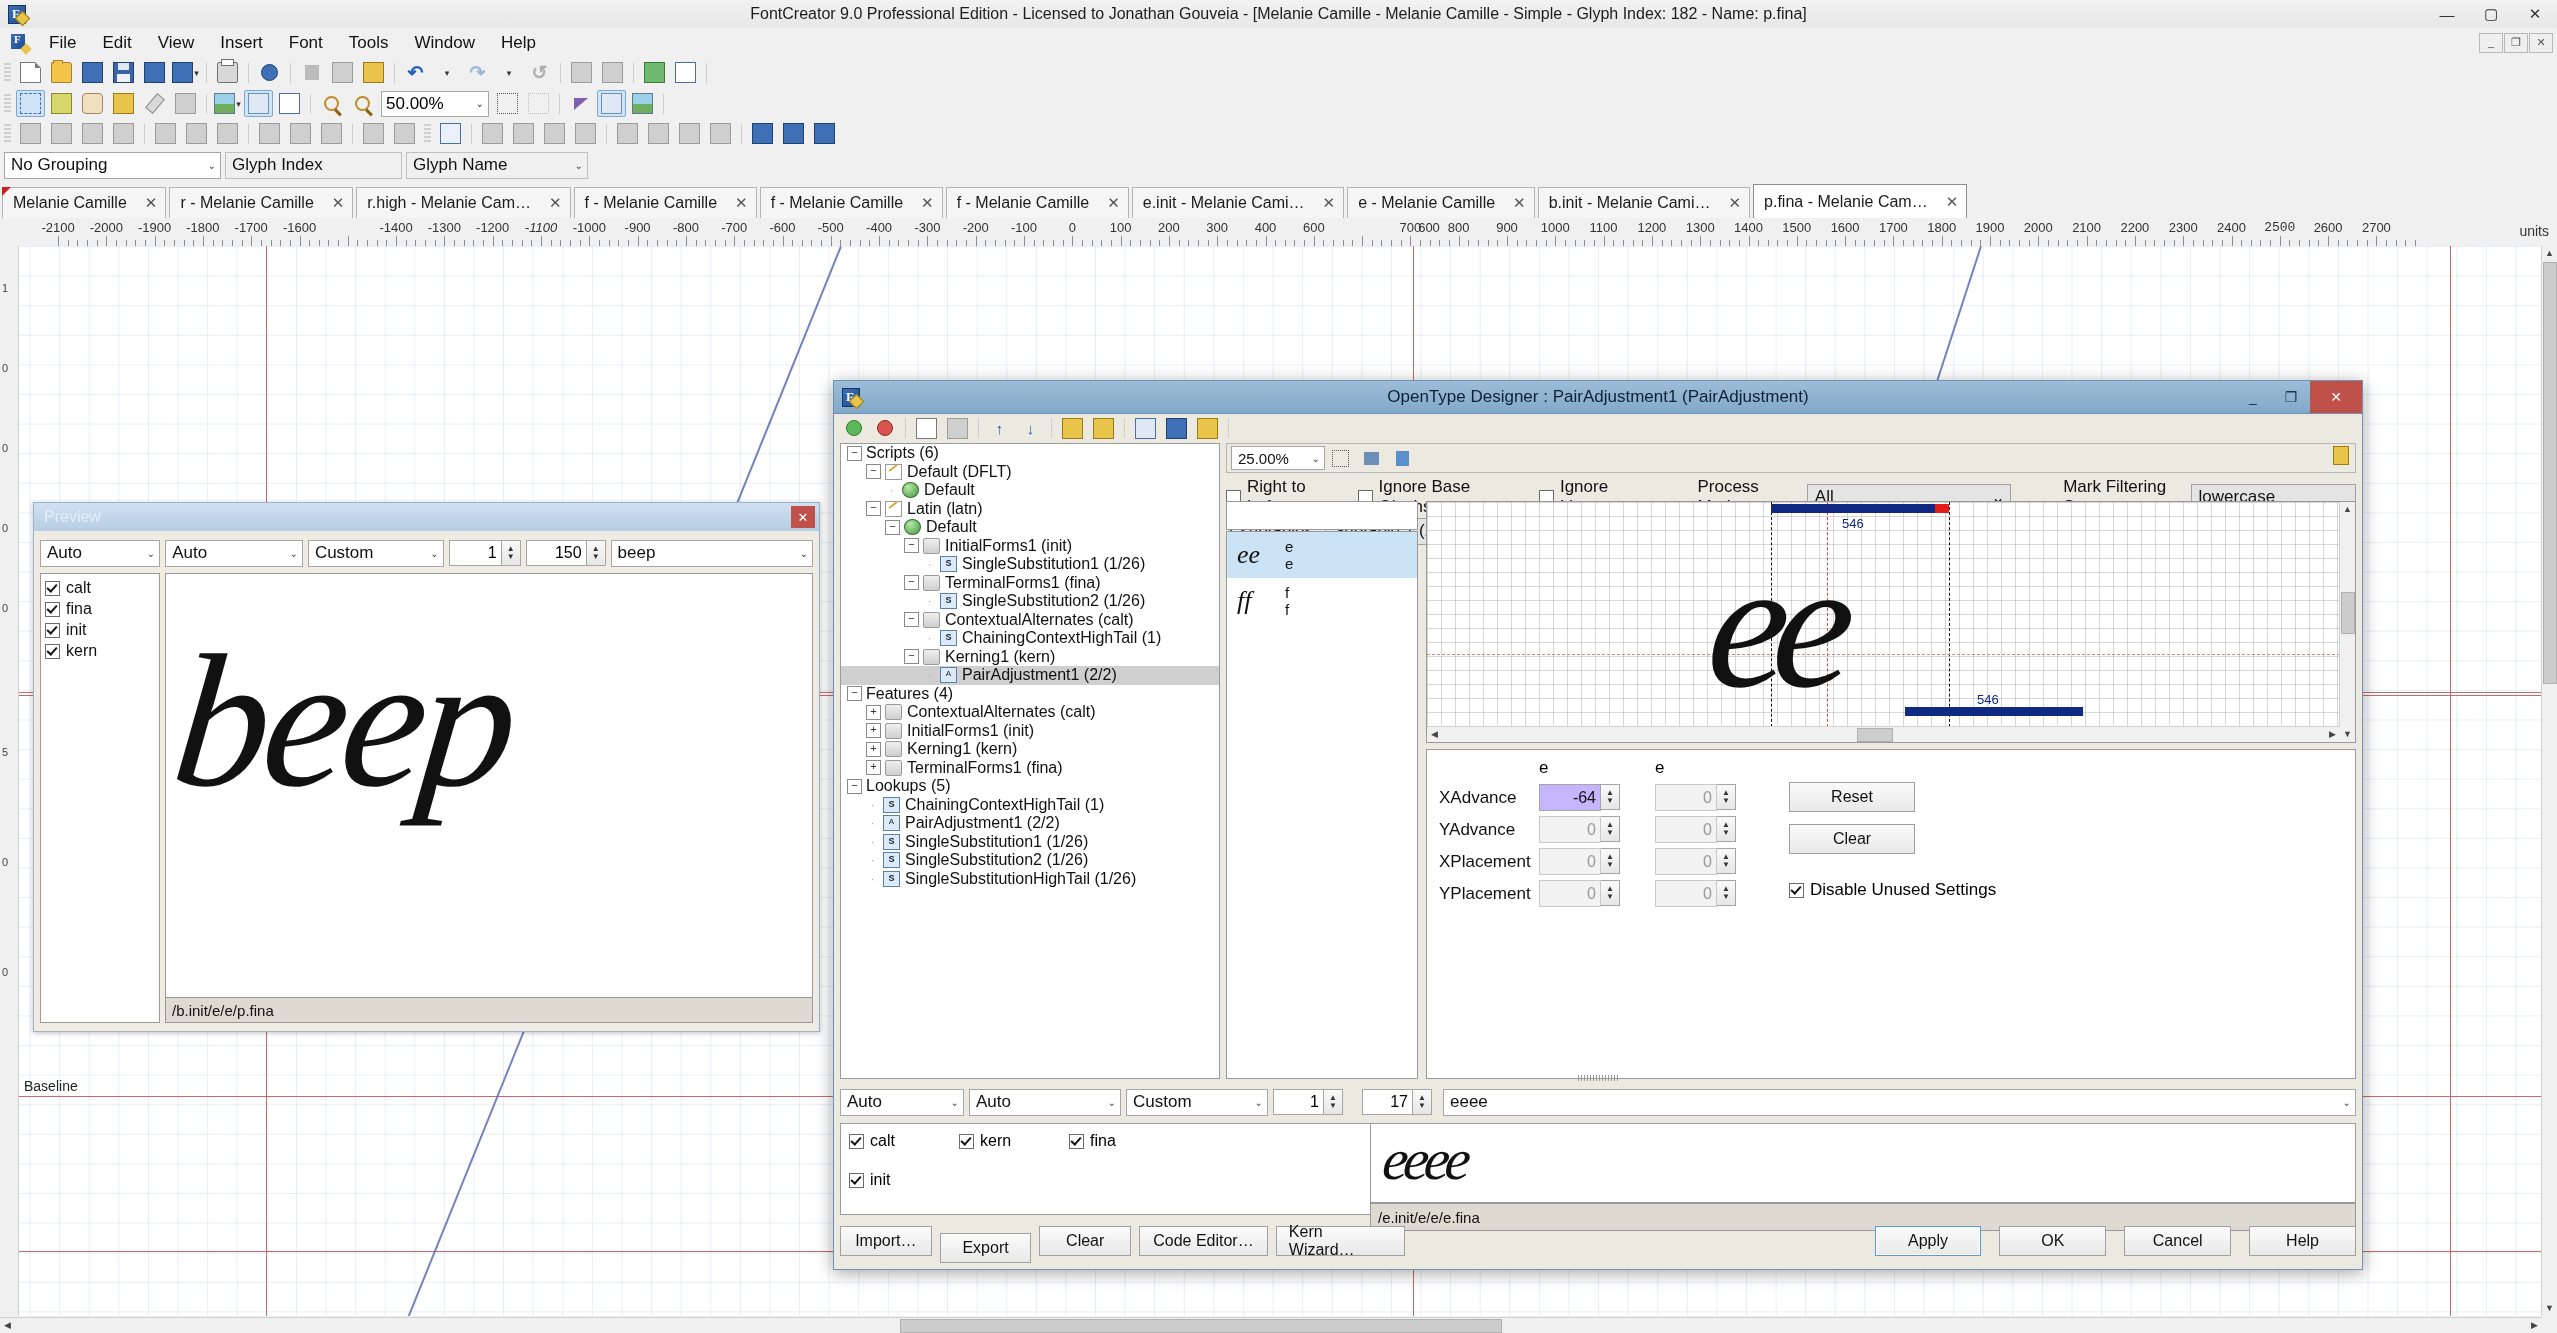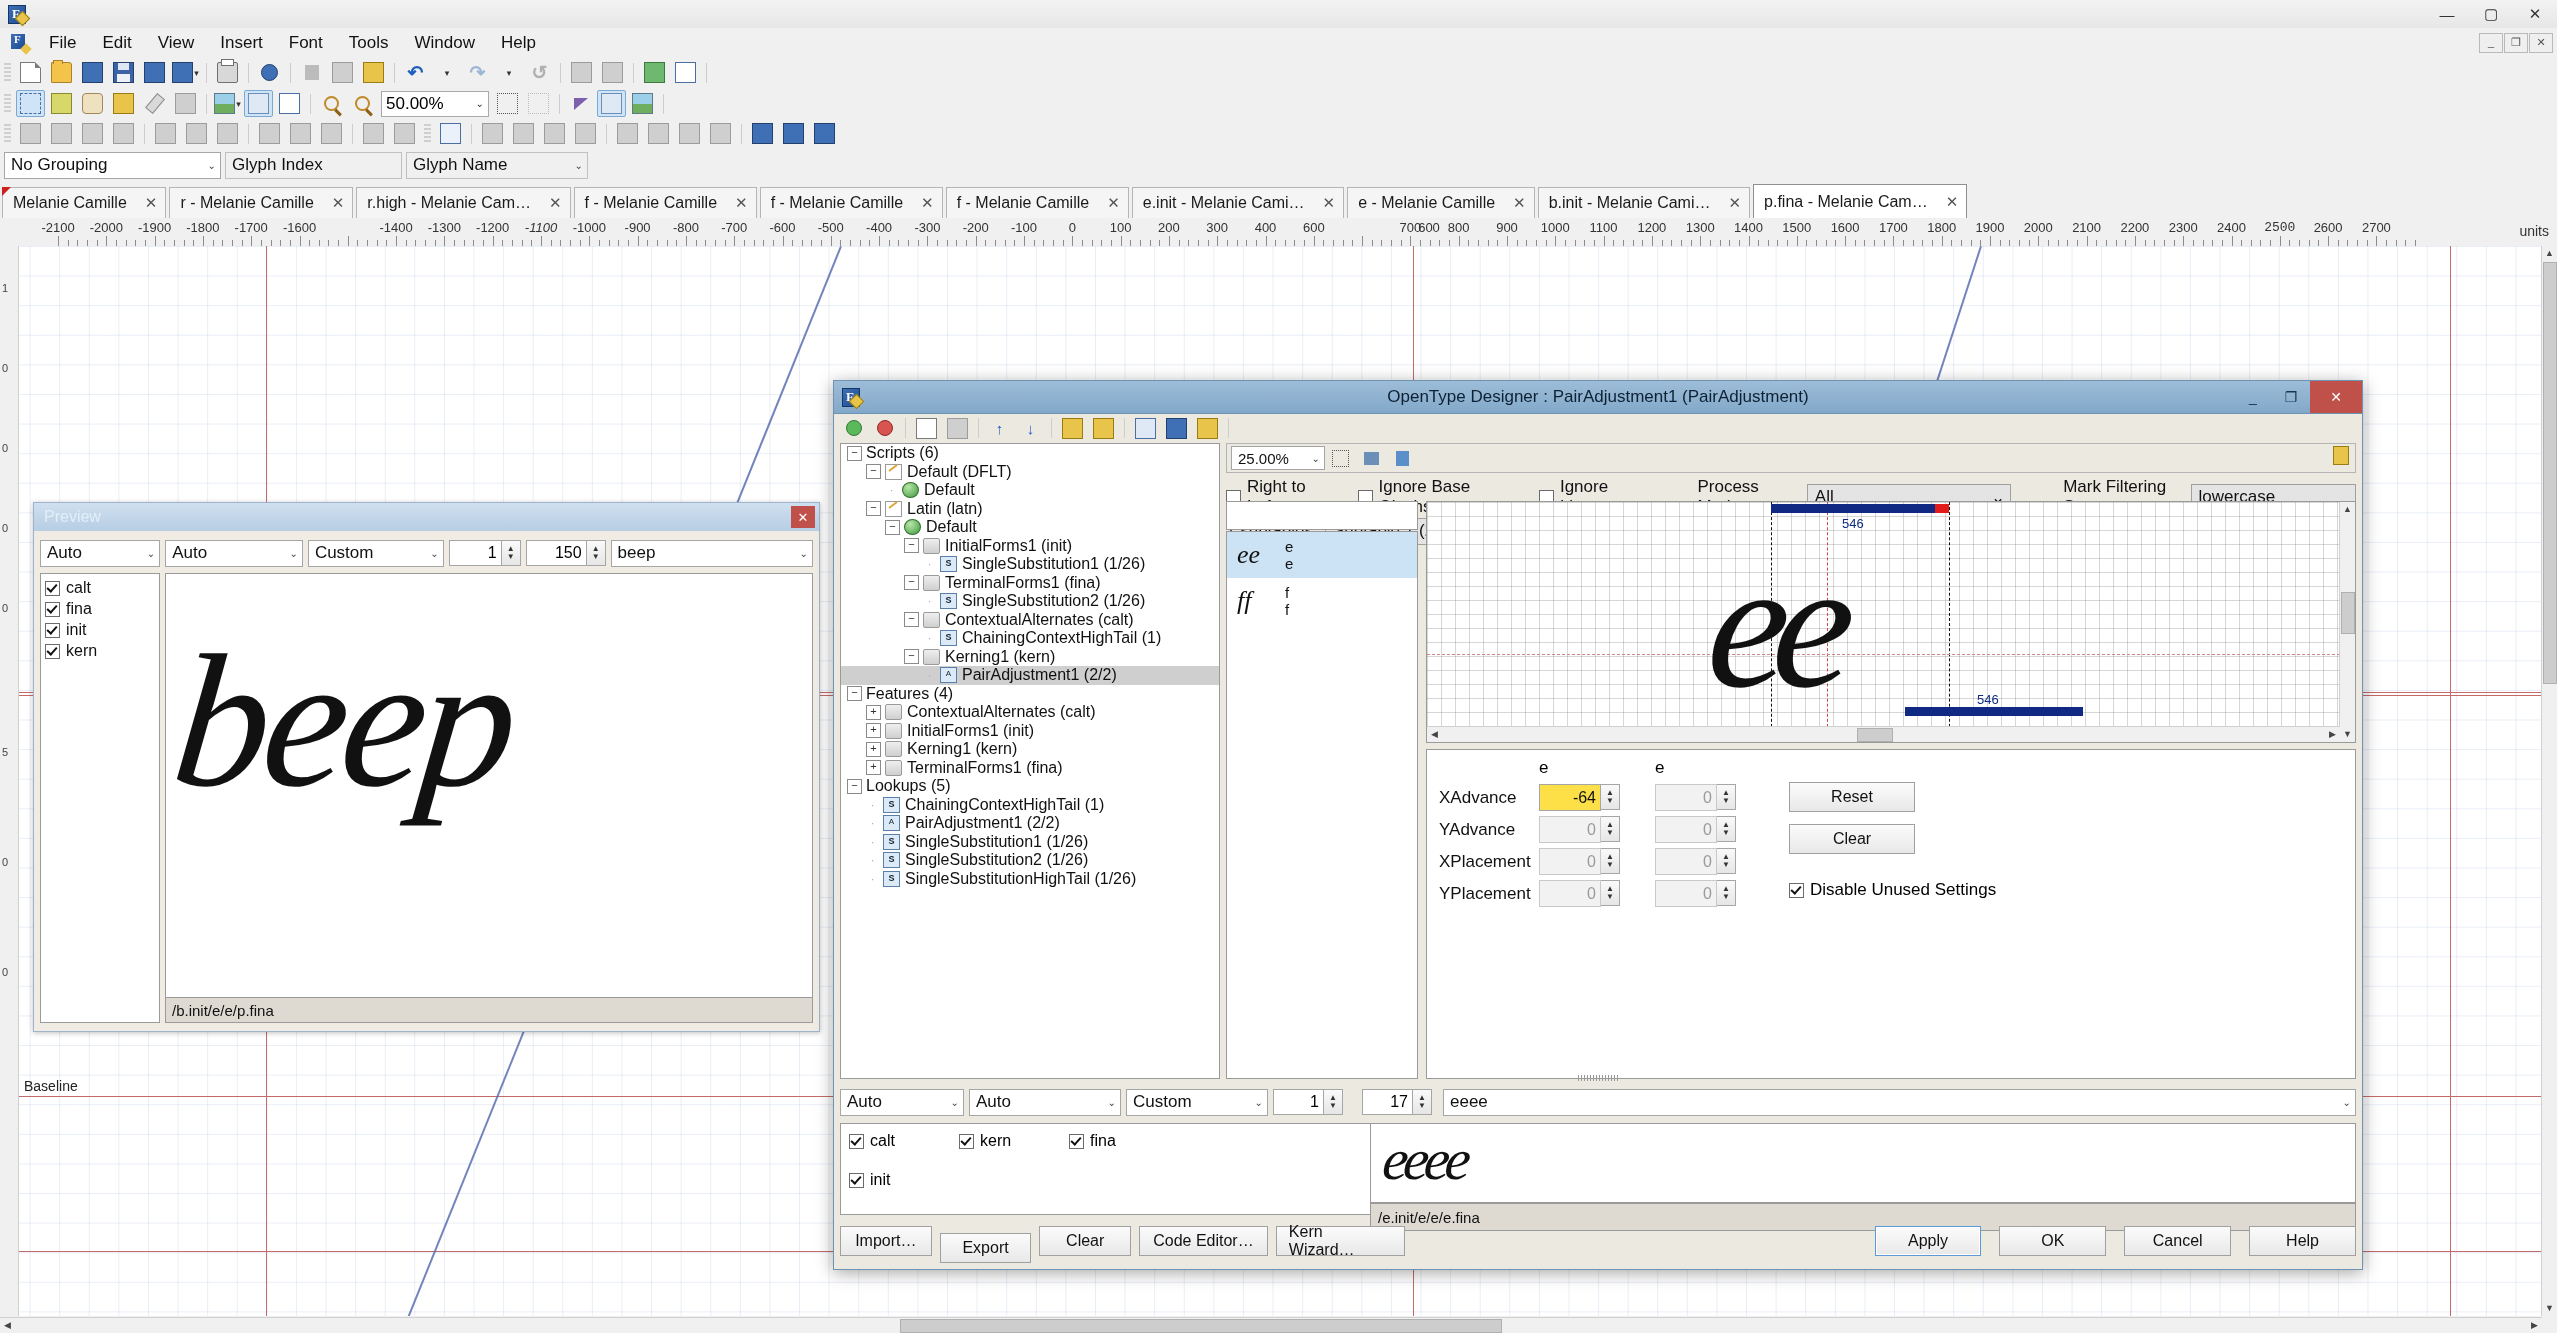--- a/index.html
+++ b/index.html
@@ -185,21 +185,21 @@
     background-size:14px 14px;}
   .advbar{position:absolute;height:9px;background:#102a83;}
   .advbar .red{position:absolute;right:0;top:0;width:14px;height:9px;background:#e21b1b;}
   .advlab{position:absolute;font-size:13px;color:#102a83;}
   .dashv{position:absolute;top:0;bottom:0;border-left:1px dashed #111;}
   .dashv.red{border-left:1px dashed #d04646;}
   .dashh{position:absolute;left:0;right:0;border-top:1px dashed #d08888;}
 
   .advpanel{position:absolute;left:200px;right:0;top:306px;bottom:0;background:#fff;border:1px solid #9a9a9a;}
   .advlabel{font-size:17px;color:#111;}
-  .advnum{width:56px;height:25px;border:1px solid #a6a6a6;background:#fde047;display:flex;align-items:center;justify-content:flex-end;padding-right:4px;font-size:16px;color:#111;}
+  .advnum{width:56px;height:25px;border:1px solid #a6a6a6;background:#c4b5fd;display:flex;align-items:center;justify-content:flex-end;padding-right:4px;font-size:16px;color:#111;}
   .advnum.dim{background:#f2f2f2;color:#9a9a9a;border-color:#c9c9c9;}
 
   .otd-bottom{position:absolute;left:0;right:0;bottom:0;height:176px;}
   .otd-prevrow{height:34px;display:flex;align-items:center;gap:5px;}
   .otd-feat{position:absolute;left:0;top:38px;width:520px;height:78px;background:#fff;border:1px solid #9a9a9a;padding:6px 8px;display:flex;flex-wrap:wrap;}
   .otd-prevbox{position:absolute;left:530px;right:0;top:38px;height:78px;background:#fff;border:1px solid #9a9a9a;position:absolute;}
   .otd-prevstatus{position:absolute;left:530px;right:0;top:118px;height:26px;background:#dedad2;border:1px solid #9a9a9a;font-size:15px;color:#111;display:flex;align-items:center;padding-left:7px;}
   .otd-btnrow{position:absolute;left:0;right:0;bottom:0;height:40px;display:flex;align-items:center;}
 
   .scrollv{position:absolute;right:0;top:0;bottom:0;width:15px;background:#f0f0f0;border-left:1px solid #d0d0d0;}
@@ -214,20 +214,21 @@
 </head>
 <body>
 
 <div class="app">
 
   <div class="titlebar">
     <div class="app-icon">
         <div class="sq"></div>
         <div class="pen"></div>
       </div>
+    <div class="ttl">FontCreator 9.0 Professional Edition - Licensed to Jonathan Gouveia - [Melanie Camille - Melanie Camille - Simple - Glyph Index: 182 - Name: p.fina]</div>
     <div class="winbtns">
       <div class="winbtn">—</div>
       <div class="winbtn">▢</div>
       <div class="winbtn close">✕</div>
     </div>
   </div>
 
   <div class="menubar">
     <div class="micon">
         <div class="sq"></div>

